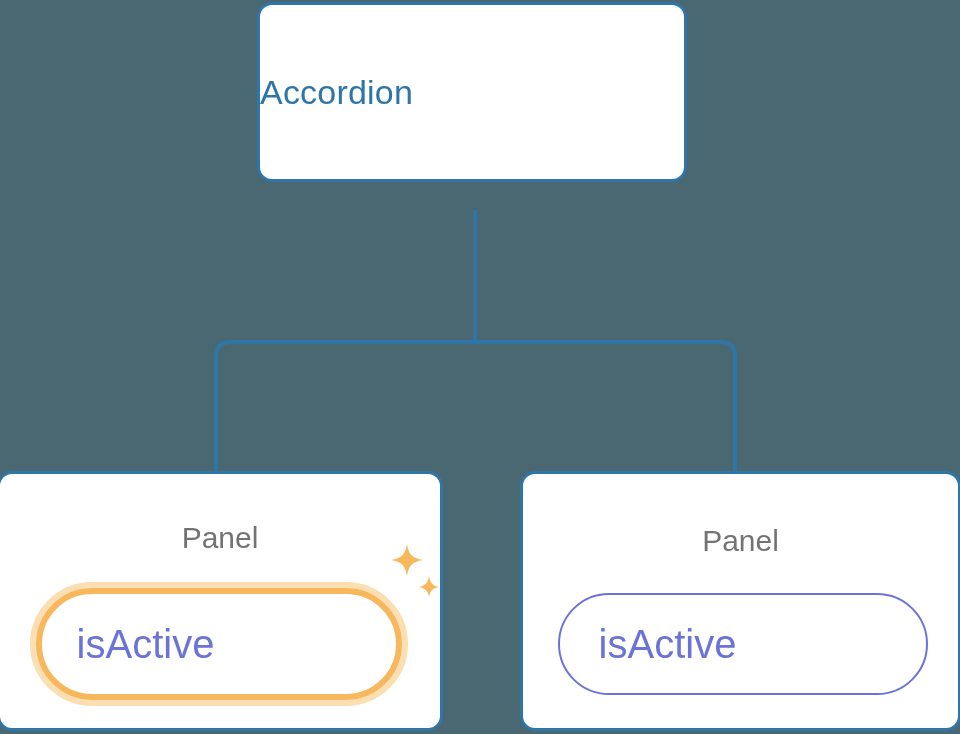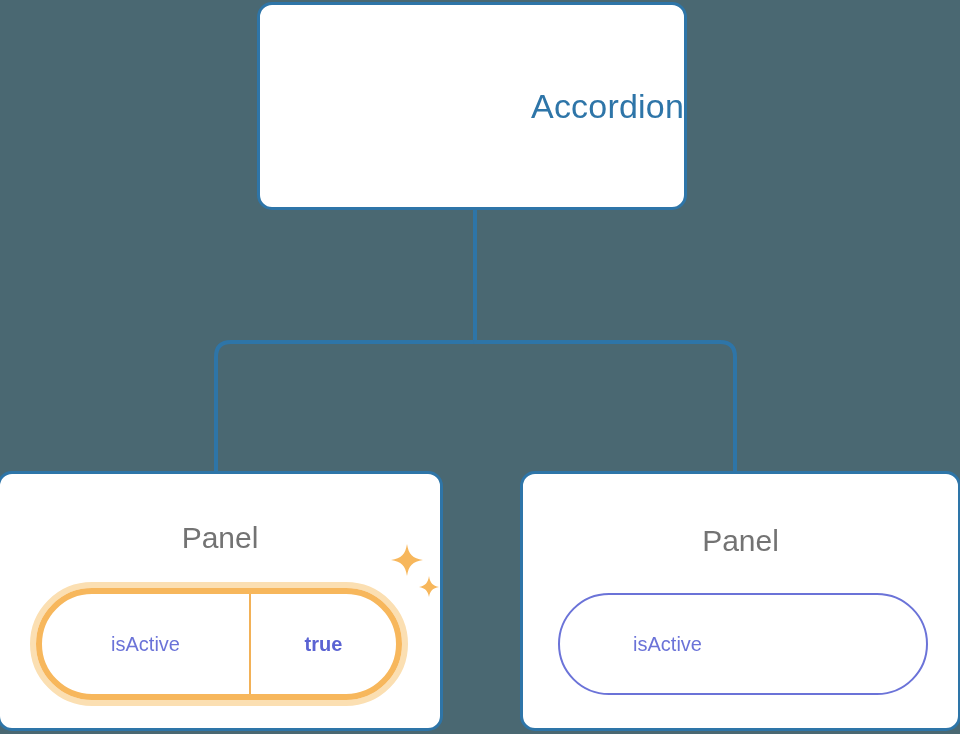--- a/index.html
+++ b/index.html
@@ -36,24 +36,24 @@
     position: absolute;
     background: #ffffff;
     border: 3px solid #2e75a8;
     border-radius: 15px;
     box-sizing: border-box;
   }
   .node-card.root {
     left: 257px;
     top: 2px;
     width: 430px;
-    height: 208px;
+    height: 180px;
     display: flex;
     align-items: center;
-    justify-content: flex-end;
+    justify-content: flex-start;
   }
   .node-card.leaf-left {
     left: -3px;
     top: 471px;
     width: 446px;
     height: 260px;
     overflow: visible;
   }
   .node-card.leaf-right {
     left: 520px;
@@ -94,21 +94,21 @@
     border: 2px solid #6b73d8;
     border-radius: 999px;
     overflow: hidden;
   }
   .pill .pill-key,
   .pill .pill-val {
     display: flex;
     align-items: center;
     justify-content: center;
     color: #6b73d8;
-    font-size: 20px;
+    font-size: 40px;
     font-weight: 400;
     white-space: nowrap;
   }
   .pill .pill-key { flex: 0 0 215px; }
   .pill .pill-val {
     flex: 1 1 auto;
     border-left: 2px solid #6b73d8;
   }
 
   .pill.plain {
@@ -182,21 +182,20 @@
     <div class="root-title">Accordion</div>
   </div>
 
   <div class="node-card leaf-left">
     <div class="leaf-title">Panel</div>
 
     <div class="pill-highlight-wrap">
       <div class="glow-ring"></div>
       <div class="pill highlighted">
         <div class="pill-key">isActive</div>
-        <div class="pill-val">true</div>
       </div>
     </div>
 
     <div class="sparkles">
       <svg width="60" height="70" viewBox="0 0 60 70" xmlns="http://www.w3.org/2000/svg">
         <path d="M22 2 C23.6 12.4 27.6 16.4 38 18 C27.6 19.6 23.6 23.6 22 34 C20.4 23.6 16.4 19.6 6 18 C16.4 16.4 20.4 12.4 22 2 Z" fill="#f7b75c"></path>
         <path d="M44 34 C45.1 41 47.8 43.7 54 45 C47.8 46.1 45.1 48.8 44 55 C42.9 48.8 40.2 46.1 34 45 C40.2 43.7 42.9 41 44 34 Z" fill="#f7b75c"></path>
       </svg>
     </div>
   </div>

